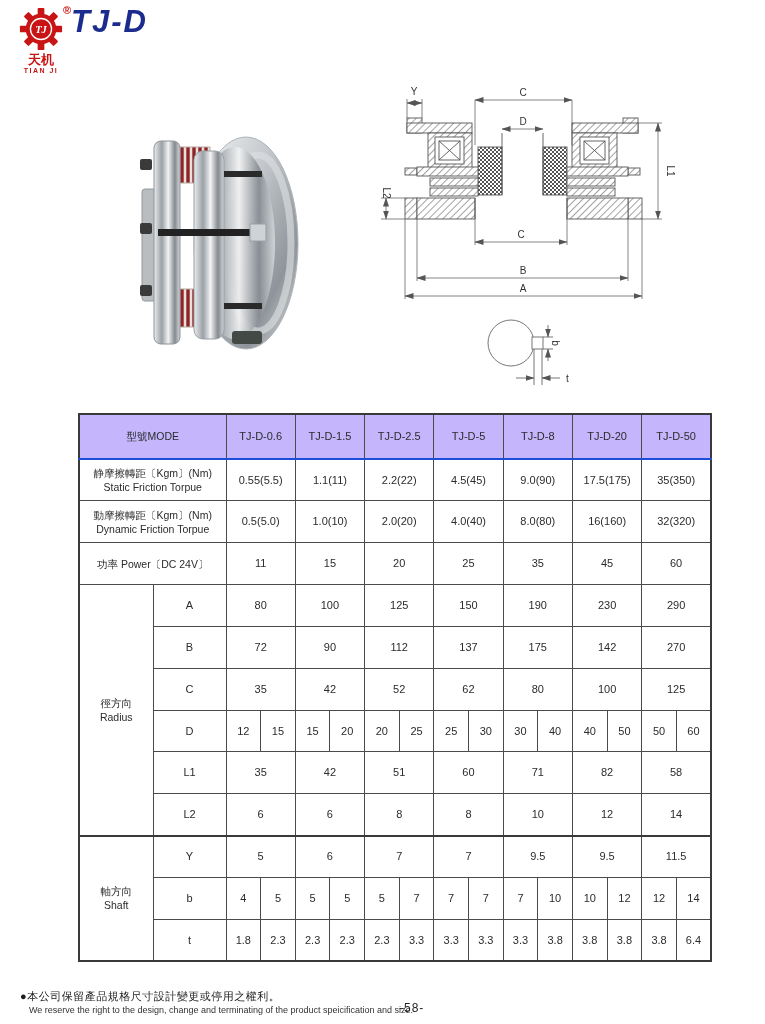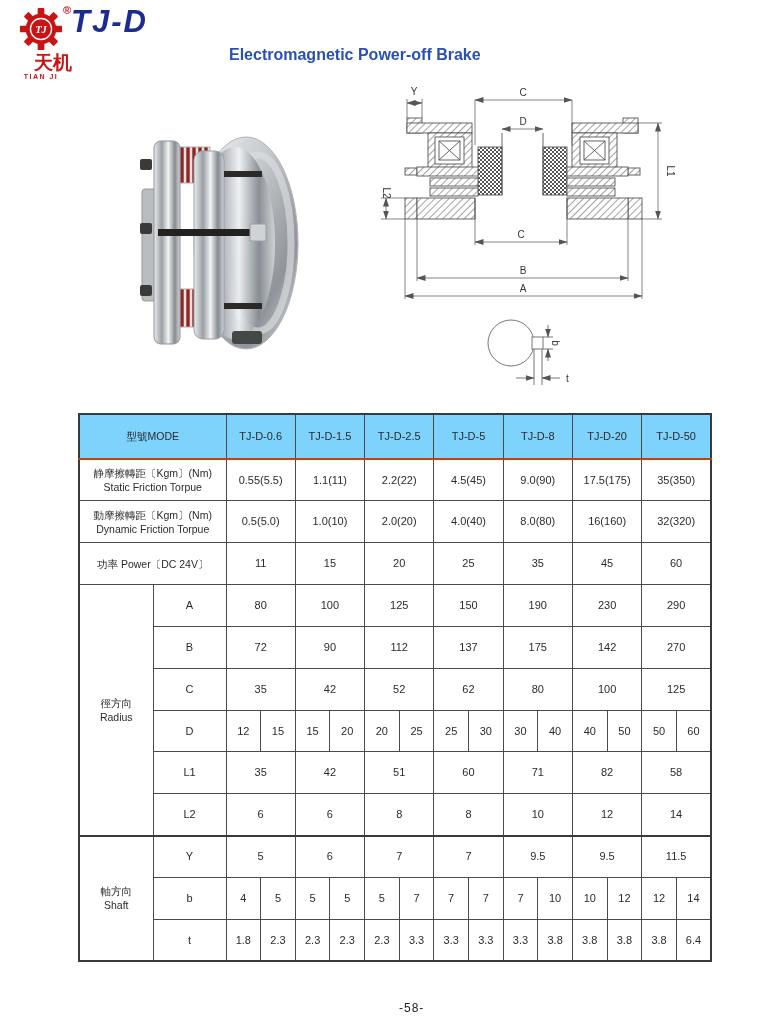--- a/index.html
+++ b/index.html
@@ -2,40 +2,40 @@
 <html><head>
 <meta charset="utf-8">
 <style>
   html,body{margin:0;padding:0;background:#888;}
   .page{position:relative;width:765px;height:1024px;background:#fff;overflow:hidden;
         font-family:"Liberation Sans",sans-serif;color:#222;}
 
   
   .logo{position:absolute;left:10px;top:6px;width:62px;text-align:center;color:#c81414;}
   .logo .reg{position:absolute;left:53px;top:-2px;font-size:11px;font-weight:bold;color:#c81414;}
-  .logo-cn{font-size:19px;font-weight:bold;line-height:1.05;margin-top:-3px;text-align:right;}
+  .logo-cn{font-size:13px;font-weight:bold;line-height:1.05;margin-top:-3px;}
   .logo-en{font-size:7px;font-weight:bold;letter-spacing:1.5px;line-height:1.1;}
   .model-title{position:absolute;left:71px;top:4px;font-size:31px;font-weight:bold;font-style:italic;
                color:#1b2c8e;letter-spacing:2px;}
   .sub-cn{position:absolute;left:63px;top:39px;font-size:23px;font-weight:bold;color:#1b2c8e;letter-spacing:1px;}
   .sub-en{position:absolute;left:229px;top:46px;font-size:16px;font-weight:bold;color:#2b50b5;}
 
   
   .photo{position:absolute;left:138px;top:131px;}
   .drawing{position:absolute;left:378px;top:85px;}
   .drawing text{font-size:10px;fill:#333;font-family:"Liberation Sans",sans-serif;}
 
   
   #spec-table{position:absolute;left:78px;top:413px;width:632px;border-collapse:collapse;
               table-layout:fixed;font-size:11px;color:#2b2b2b;border:2px solid #3a3a3a;}
   #spec-table th,#spec-table td{border:1px solid #4a4a4a;font-weight:normal;text-align:center;
               vertical-align:middle;padding:0;line-height:1.35;overflow:hidden;}
   #spec-table tr{height:41.85px;}
   #spec-table tr.hdr-row{height:45px;}
-  #spec-table tr.hdr-row th{background:#7dd3fc;border-bottom:2px solid #c2410c;}
+  #spec-table tr.hdr-row th{background:#c4b5fd;border-bottom:2px solid #1d4ed8;}
   #spec-table tr.grp-start > *{border-top:2px solid #3a3a3a;}
   #spec-table .lbl div{white-space:nowrap;font-size:10.5px;}
 
   
   .footer{position:absolute;left:20px;top:989px;}
   .note-cn{font-size:11px;color:#1d1d1d;letter-spacing:.5px;}
   .note-en{font-size:9px;color:#333;padding-left:9px;margin-top:1px;}
   .page-num{position:absolute;left:357px;top:1001px;font-size:12px;color:#222;letter-spacing:1px;margin-left:42px;}
 </style>
 </head>
@@ -58,21 +58,20 @@
       </g>
       <circle r="11" fill="none" stroke="#fff" stroke-width="1.4"></circle>
       <text y="4" text-anchor="middle" font-size="11" font-weight="bold" font-style="italic" fill="#fff" font-family="Liberation Serif, serif">TJ</text>
     </svg>
     <div class="reg">®</div>
     <div class="logo-cn">天机</div>
     <div class="logo-en">TIAN JI</div>
   </div>
 
   <div class="model-title">TJ-D</div>
-  <div class="sub-en">Electromagnetic Power-off Brake</div>
 
   <svg class="photo" width="162" height="225" viewBox="0 0 162 225">
     <defs>
       <linearGradient id="metalV" x1="0" y1="0" x2="1" y2="0">
         <stop offset="0" stop-color="#eceeef"></stop>
           <stop offset="0.3" stop-color="#9aa0a6"></stop>
         <stop offset="0.55" stop-color="#f2f3f4"></stop>
           <stop offset="0.8" stop-color="#848a90"></stop>
         <stop offset="1" stop-color="#d5d8da"></stop>
       </linearGradient>
@@ -633,15 +632,19 @@
           <td>
             <div>3.8</div>
           </td>
           <td>
             <div>6.4</div>
           </td>
         </tr>
       </tbody>
     </table>
 
+  <div class="footer">
+    <div class="note-cn"><span>●</span><span>本公司保留產品規格尺寸設計變更或停用之權利。</span></div>
+    <div class="note-en">We reserve the right to the design, change and terminating of the product speicification and size.</div>
+  </div>
   <div class="page-num">-58-</div>
 
 </div>
 
 </body></html>

